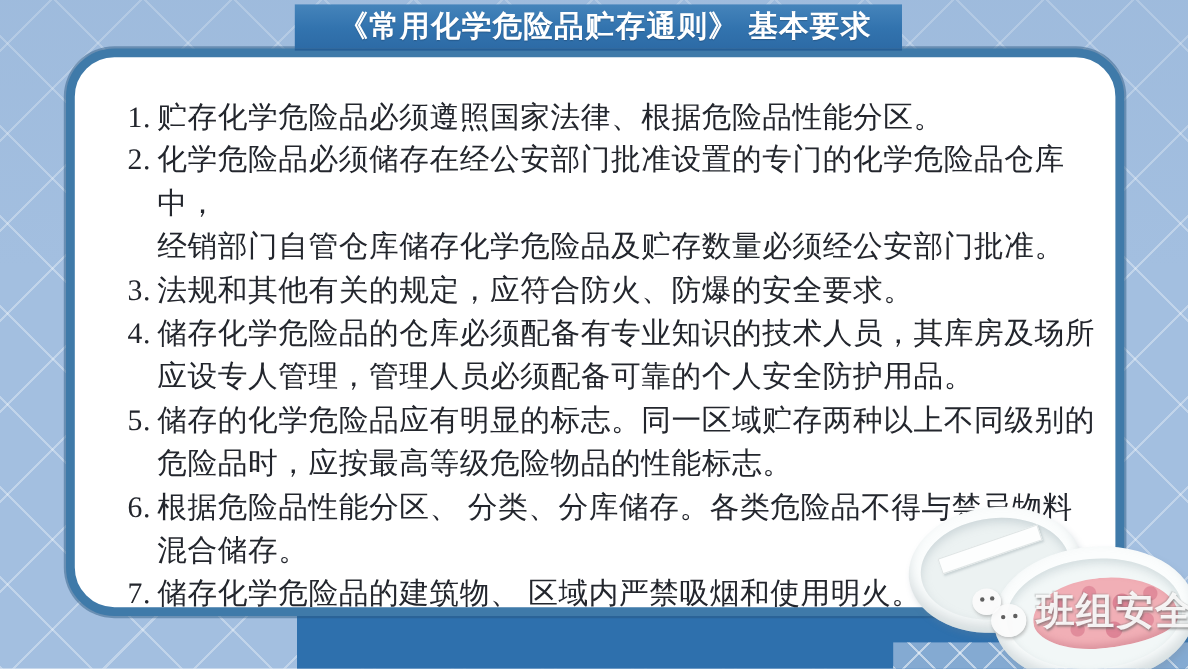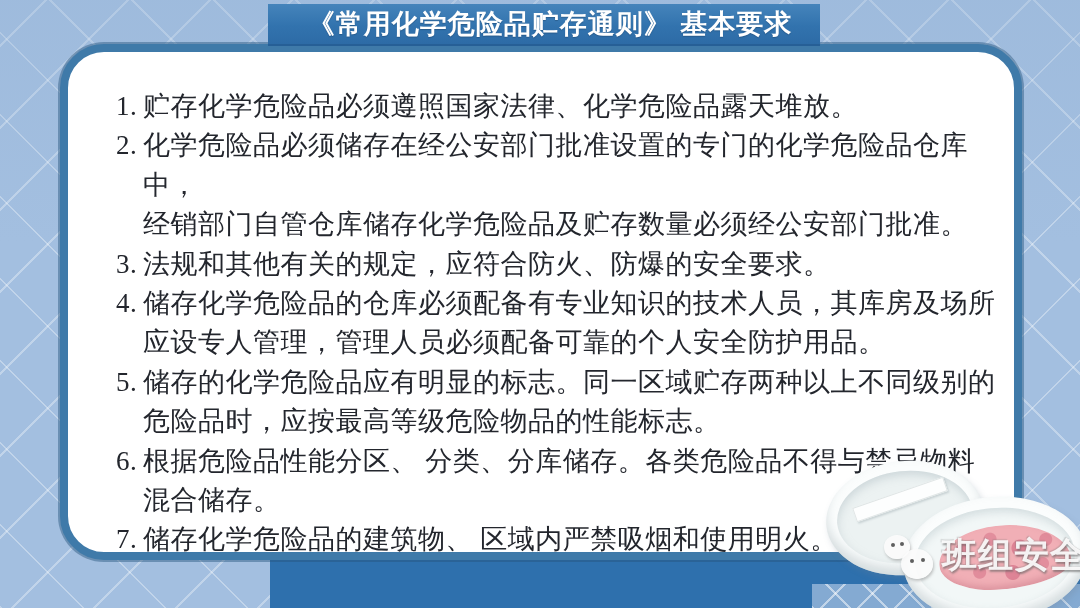--- a/index.html
+++ b/index.html
@@ -122,21 +122,21 @@
 
 <div class="card"></div>
 
 <div class="banner">
   <div class="banner-title">《常用化学危险品贮存通则》 基本要求</div>
 </div>
 
 <div class="rules">
   <div class="rule">
     <span class="rule-num">1.</span>
-    <span class="rule-text">贮存化学危险品必须遵照国家法律、化学危险品露天堆放。</span>
+    <span class="rule-text">贮存化学危险品必须遵照国家法律、根据危险品性能分区。</span>
   </div>
   <div class="rule">
     <span class="rule-num">2.</span>
     <span class="rule-text">化学危险品必须储存在经公安部门批准设置的专门的化学危险品仓库中，
 经销部门自管仓库储存化学危险品及贮存数量必须经公安部门批准。</span>
   </div>
   <div class="rule">
     <span class="rule-num">3.</span>
     <span class="rule-text">法规和其他有关的规定，应符合防火、防爆的安全要求。</span>
   </div>

